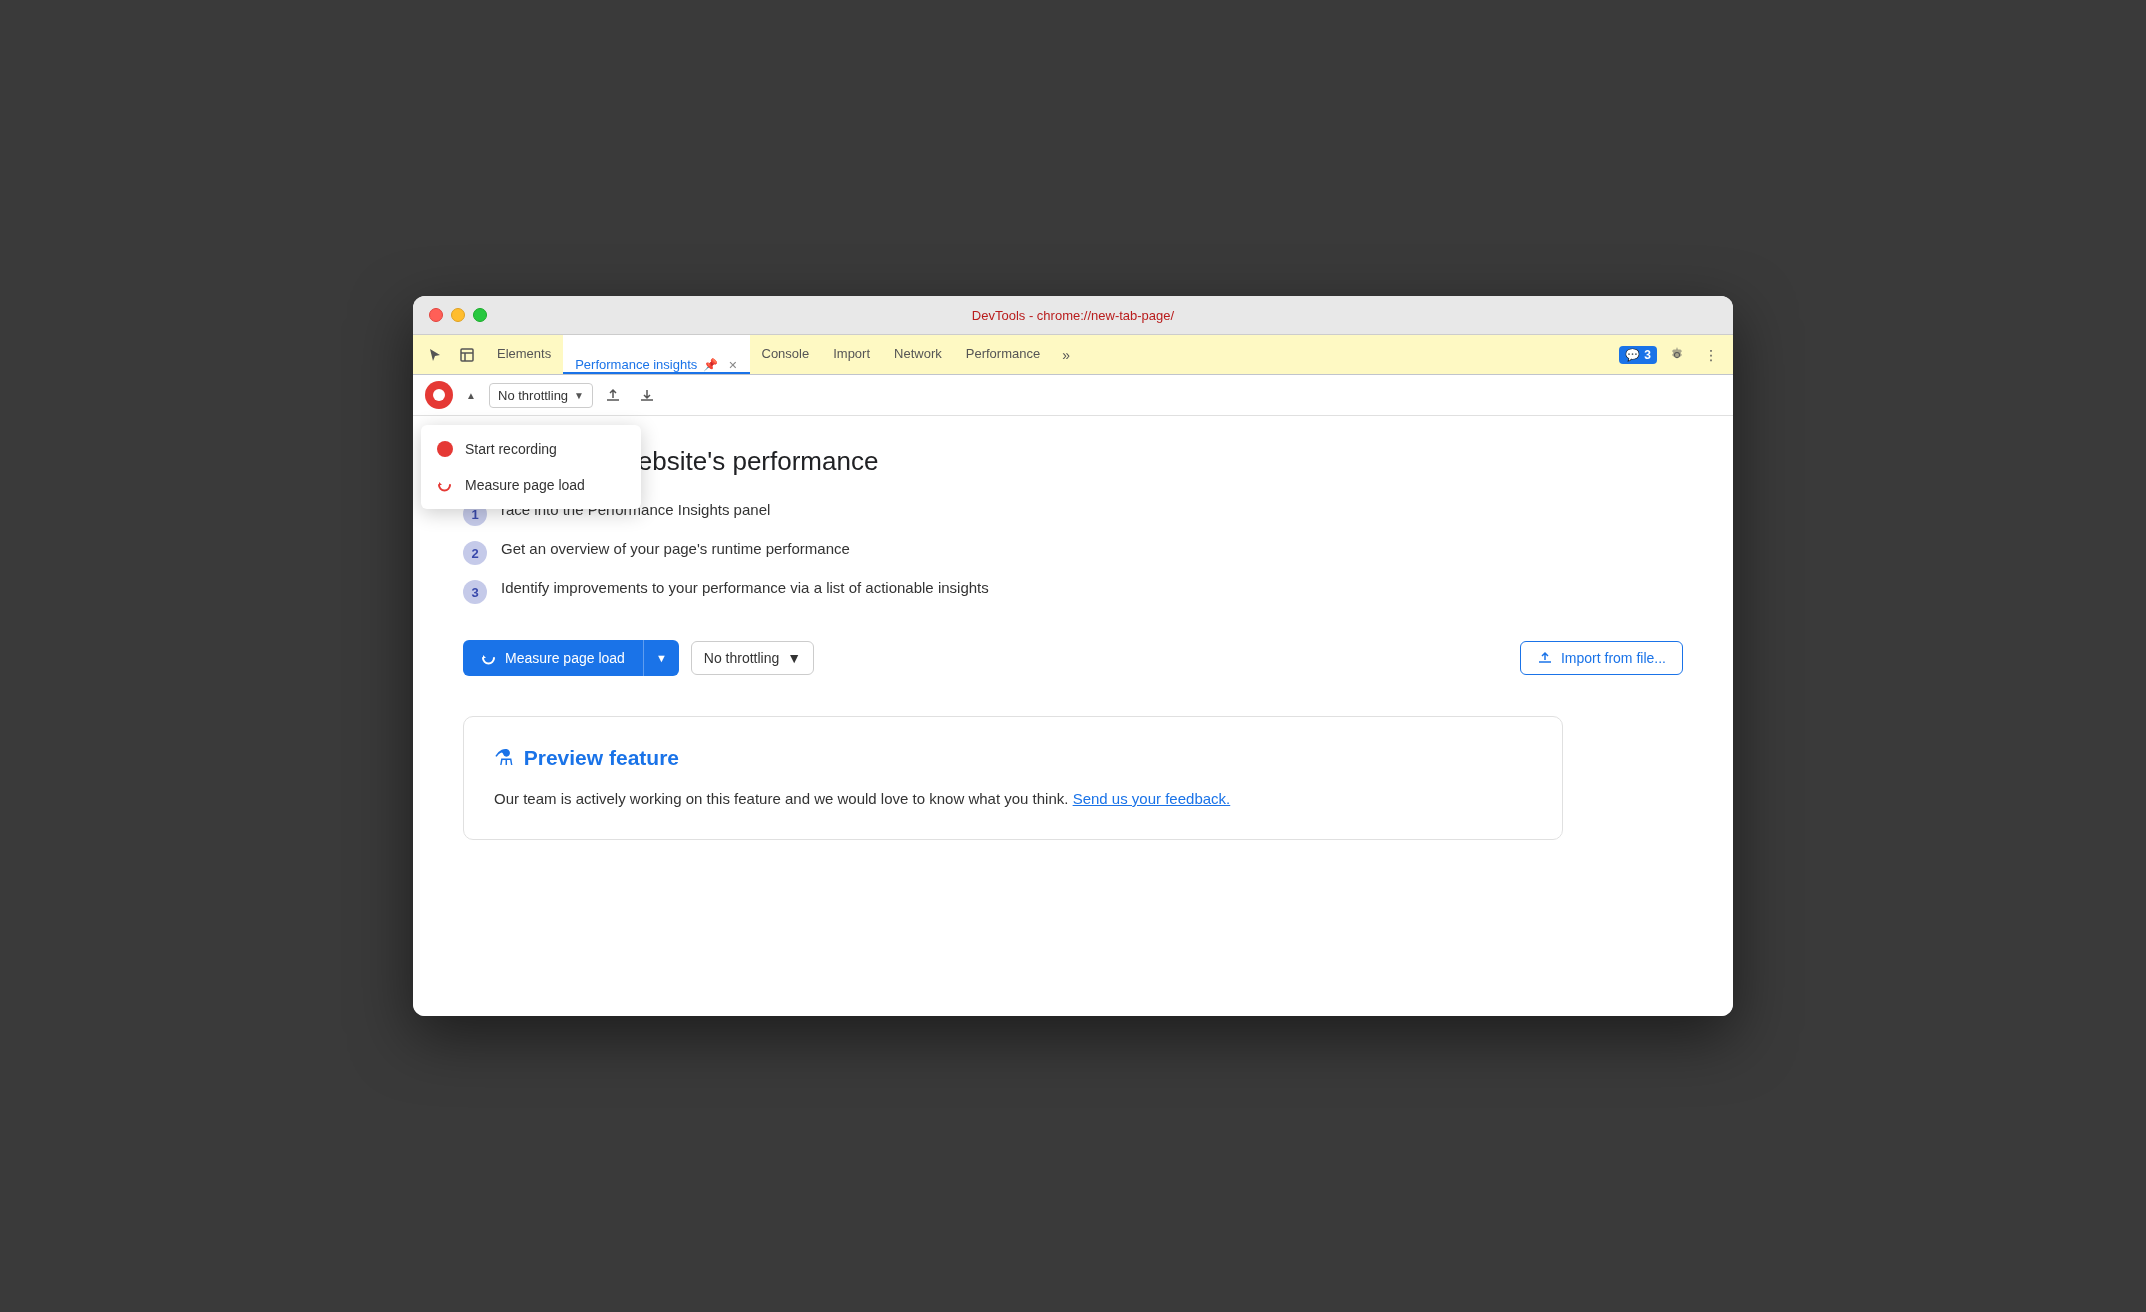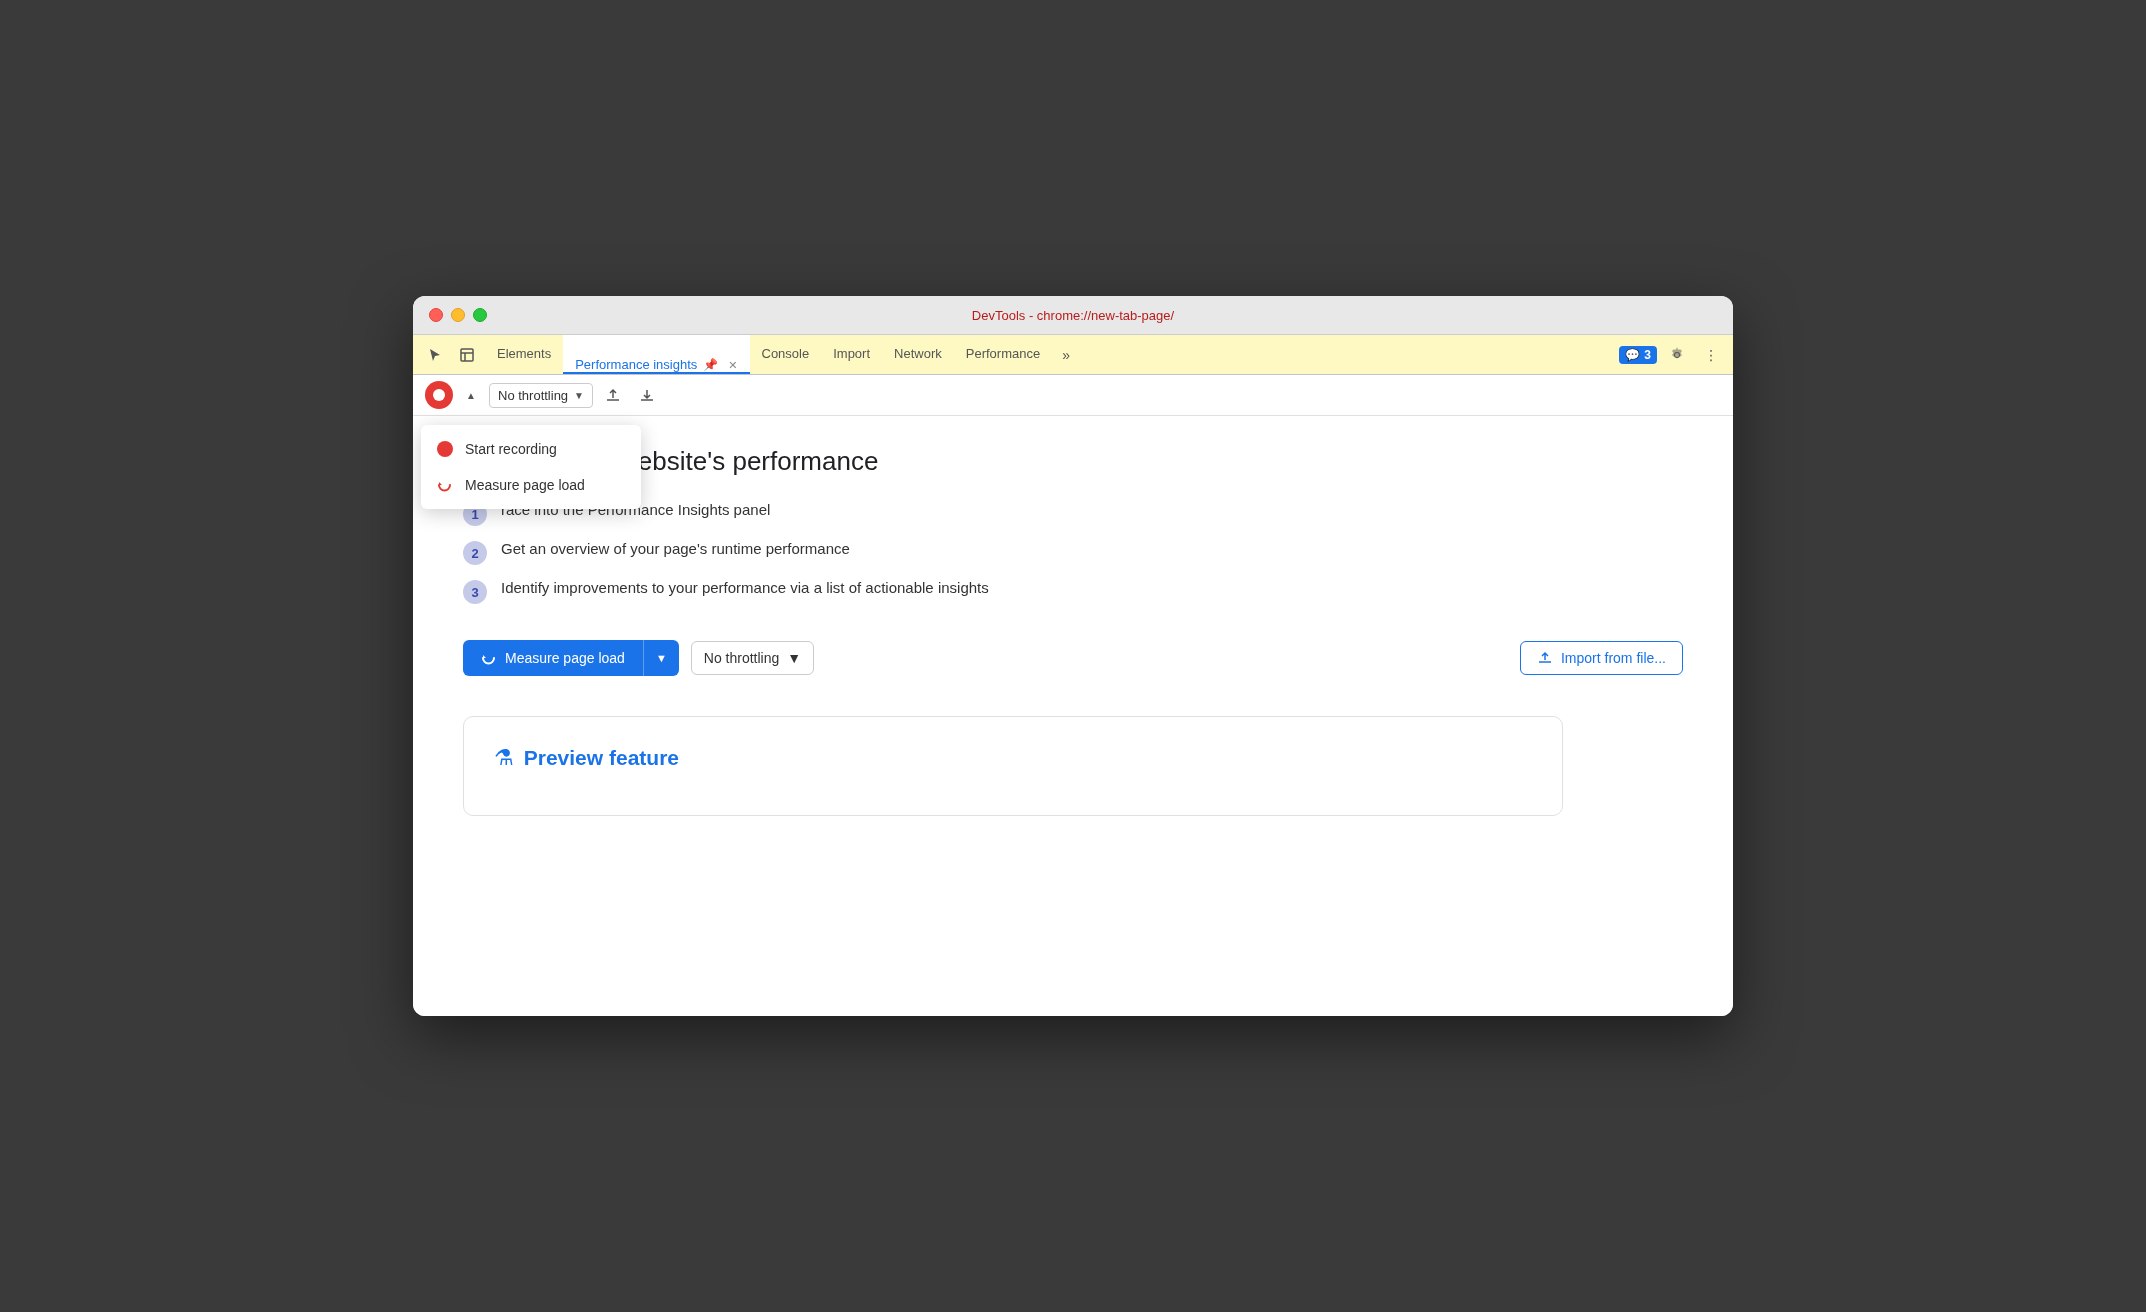--- a/index.html
+++ b/index.html
@@ -552,16 +552,22 @@
         </svg>
         <span>Import from file...</span>
       </button>
     </div>
 
     <div class="preview-card">
       <div class="preview-header">
         <span class="flask-icon">⚗</span>
         <span class="preview-title">Preview feature</span>
       </div>
+      <p class="preview-text">
+        <span>Our team is actively working on this feature and we would love to know what you think.</span>
+        <a class="preview-link">
+          <span>Send us your feedback.</span>
+        </a>
+      </p>
     </div>
   </div>
 
 </div>
 
 </body></html>

